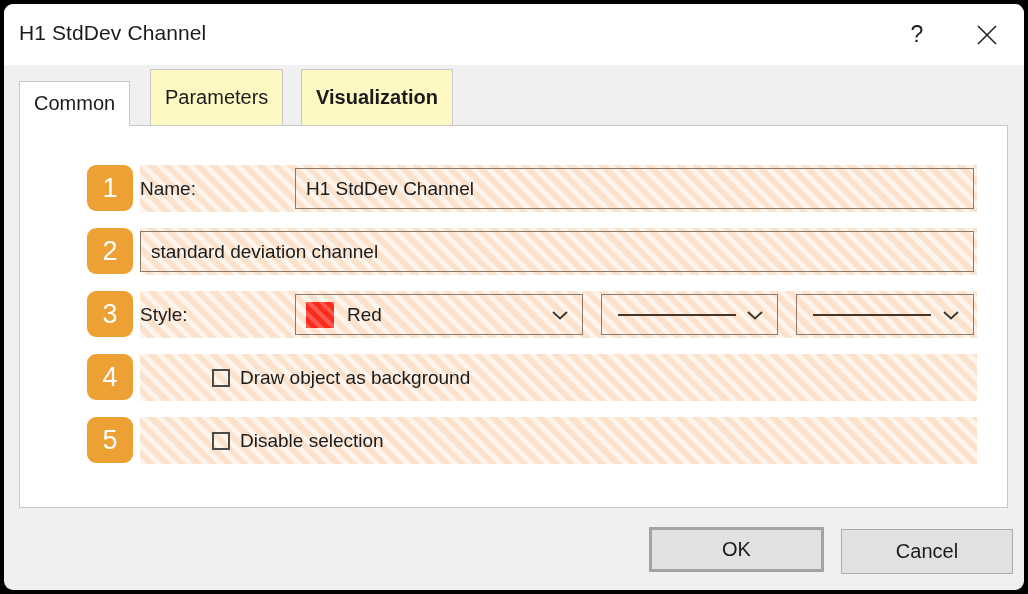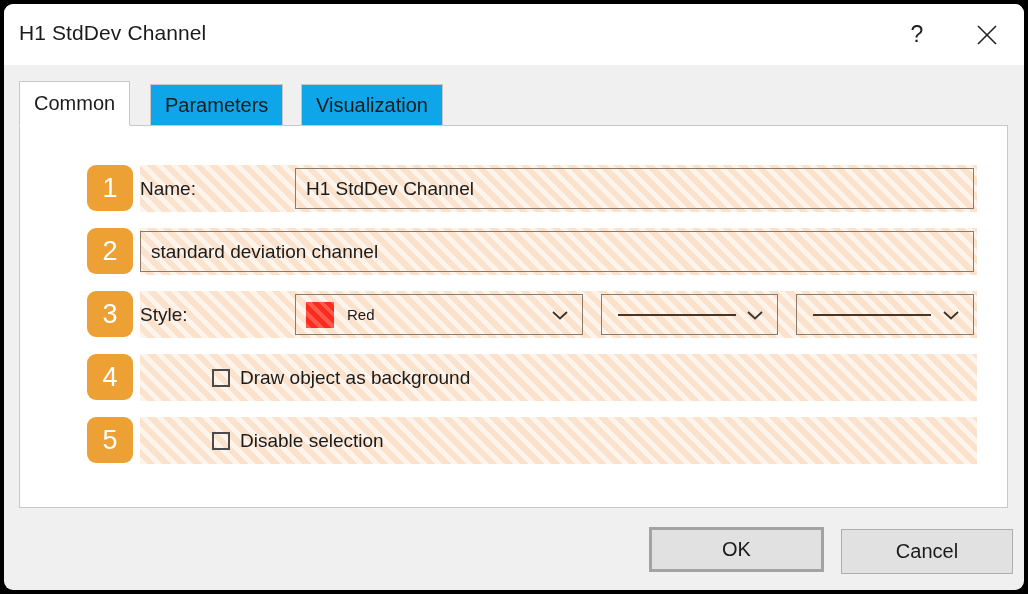--- a/index.html
+++ b/index.html
@@ -81,28 +81,28 @@
     position: absolute;
     left: 0;
     bottom: 0;
     width: 100%;
     height: 1px;
     background: #c8c8c8;
   }
   .tab {
     position: absolute;
     bottom: 0;
-    height: 42px;
+    height: 57px;
     box-sizing: border-box;
     display: flex;
     align-items: center;
     justify-content: center;
     font-size: 20px;
     color: #1b1b1b;
-    background: #0ea5e9;
+    background: #fef9c3;
     border: 1px solid #c8c8c8;
     padding: 0 14px;
     white-space: nowrap;
   }
   .tab.active {
     background: #ffffff;
     border-bottom: 1px solid #ffffff;
     height: 45px;
     z-index: 3;
   }
@@ -208,21 +208,21 @@
     background-image: repeating-linear-gradient(
       45deg,
       rgba(255,255,255,0.22) 0px,
       rgba(255,255,255,0.22) 4px,
       rgba(0,0,0,0) 4px,
       rgba(0,0,0,0) 9px
     );
     flex: none;
   }
   .color-name {
-    font-size: 15px;
+    font-size: 19px;
     color: #1b1b1b;
     margin-left: 13px;
   }
   .line-sample {
     width: 118px;
     height: 2px;
     background: #4a3524;
     margin-right: 26px;
   }
   .chev {
@@ -298,21 +298,21 @@
         <line x1="3" y1="3" x2="21" y2="21" stroke="#202020" stroke-width="1.6"></line>
         <line x1="21" y1="3" x2="3" y2="21" stroke="#202020" stroke-width="1.6"></line>
       </svg>
     </button>
   </div>
 
   <div class="tabstrip">
     <div class="tabstrip-baseline"></div>
     <div class="tab active" style="left:0px;">Common</div>
     <div class="tab" style="left:131px;">Parameters</div>
-    <div class="tab" style="left:282px;">Visualization</div>
+    <div class="tab" style="left:282px;font-weight:bold;">Visualization</div>
   </div>
 
   <div class="panel">
 
     <div class="badge" style="top:39px;">1</div>
     <div class="badge" style="top:102px;">2</div>
     <div class="badge" style="top:165px;">3</div>
     <div class="badge" style="top:228px;">4</div>
     <div class="badge" style="top:291px;">5</div>
 

